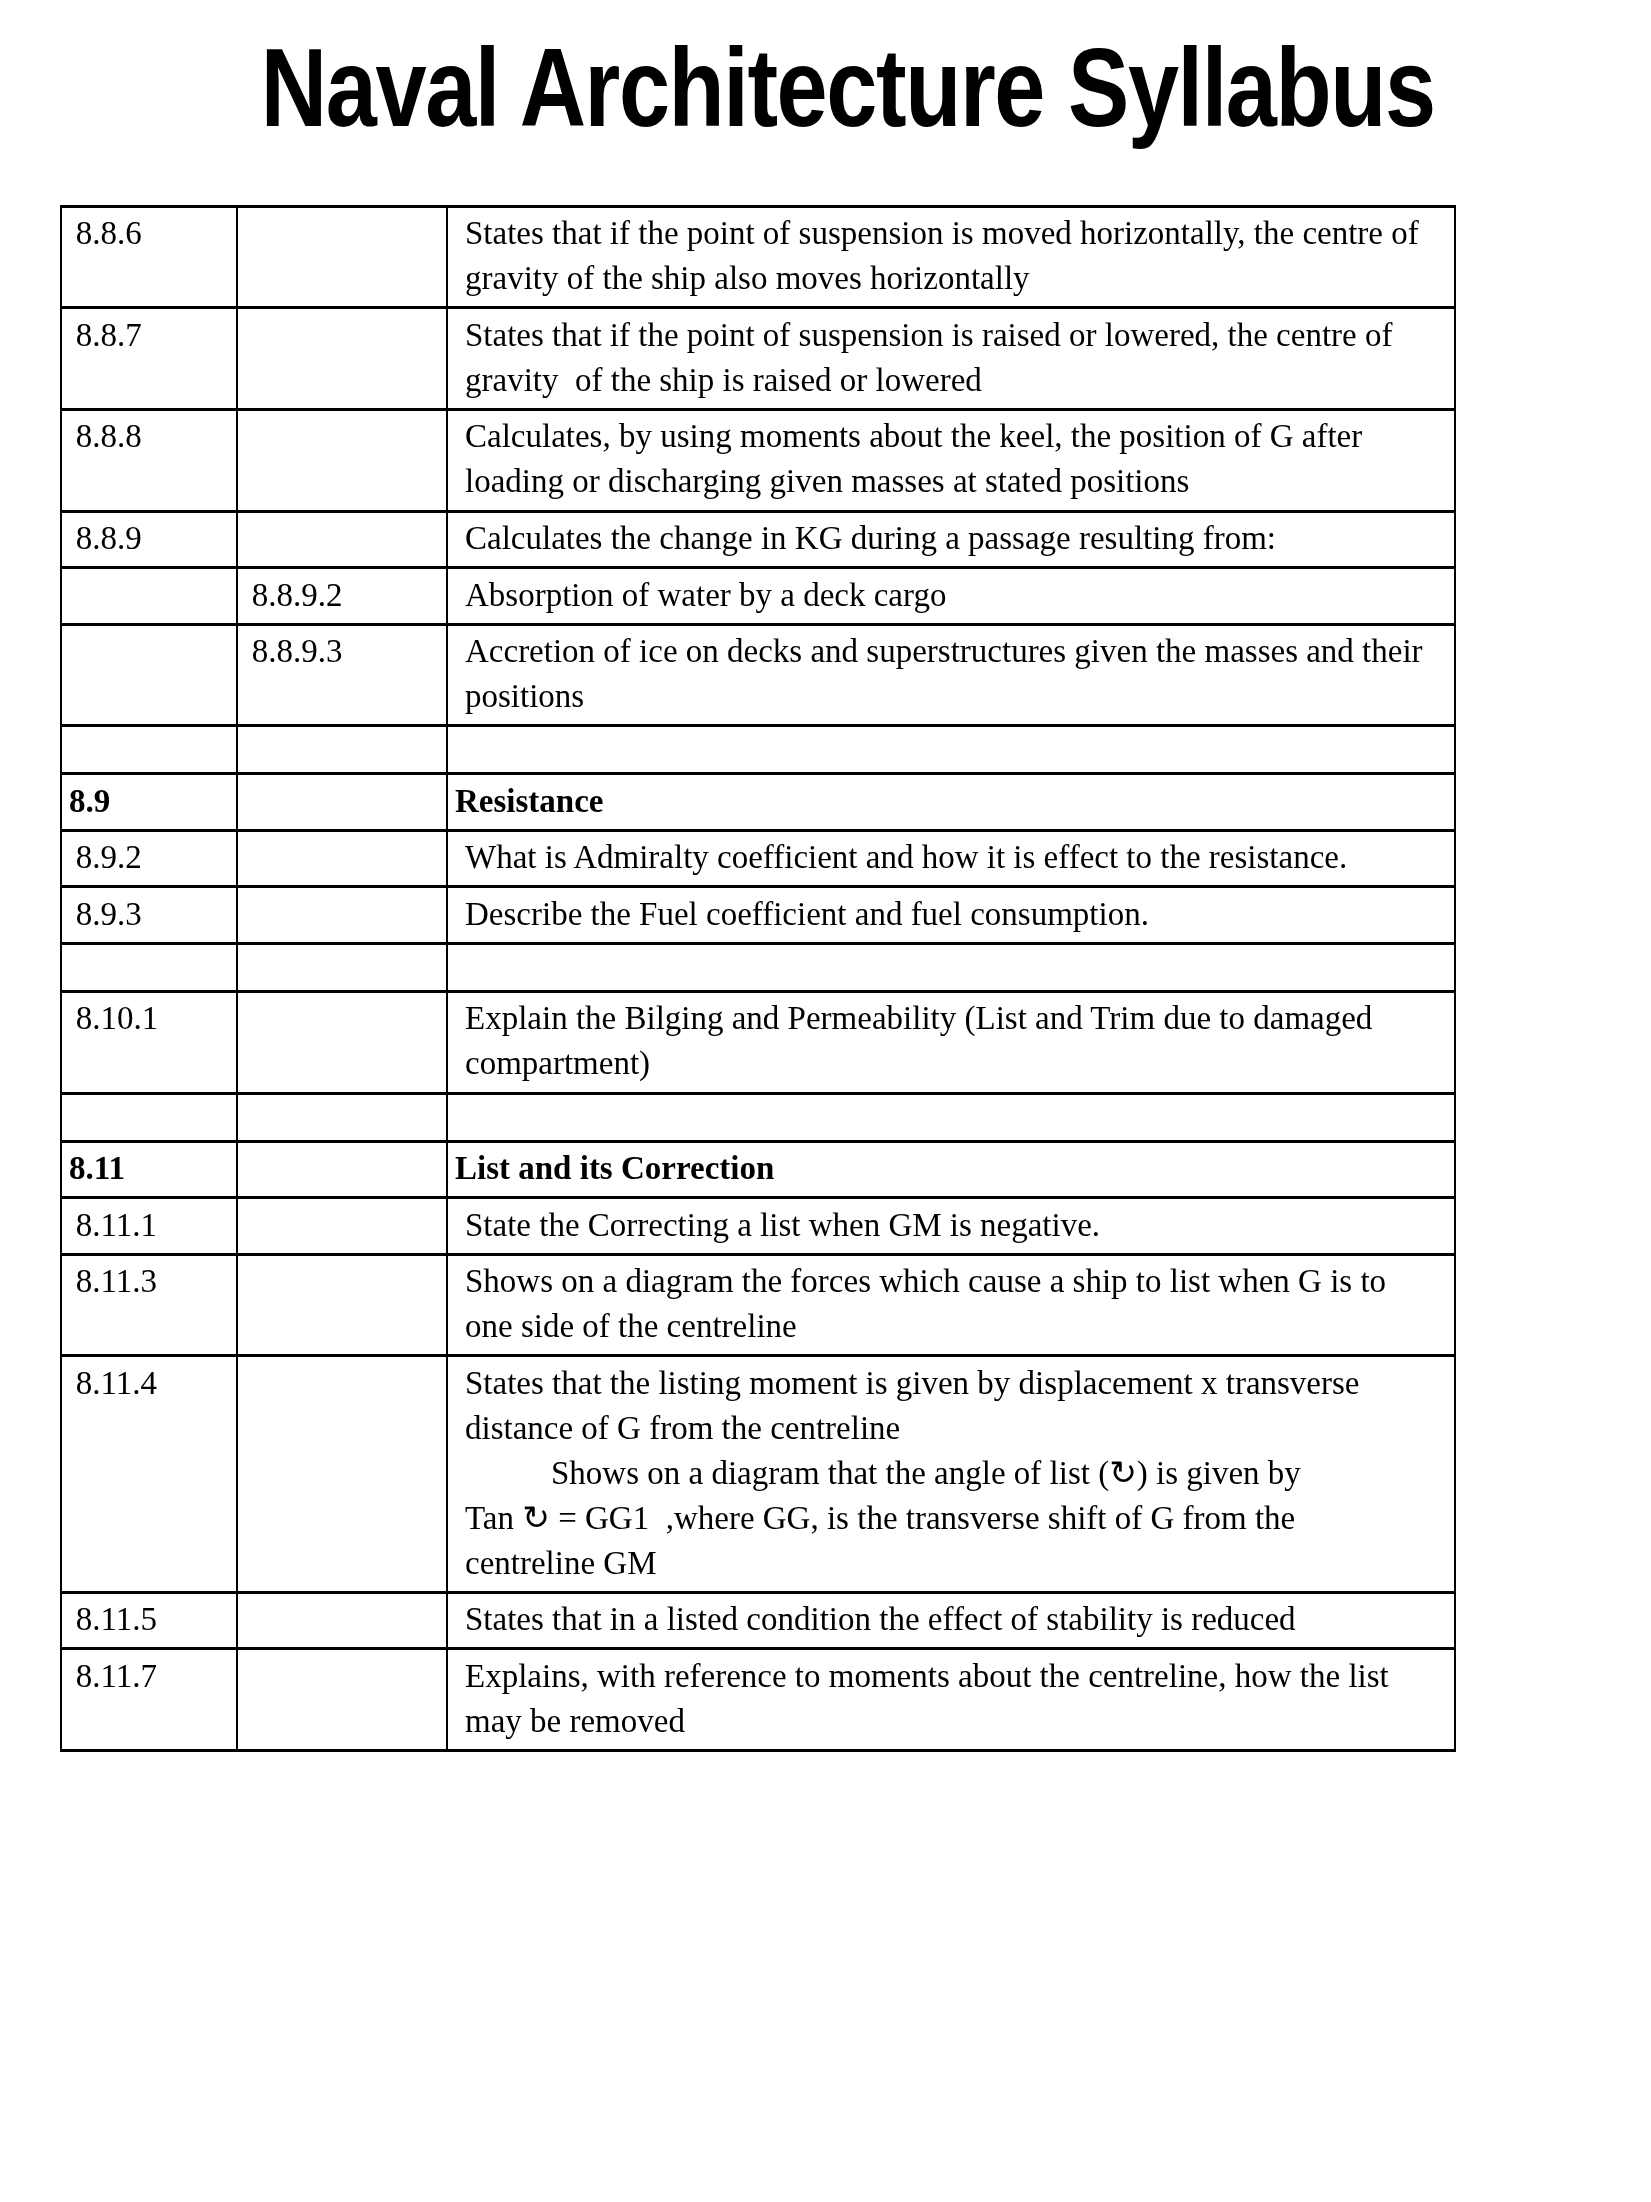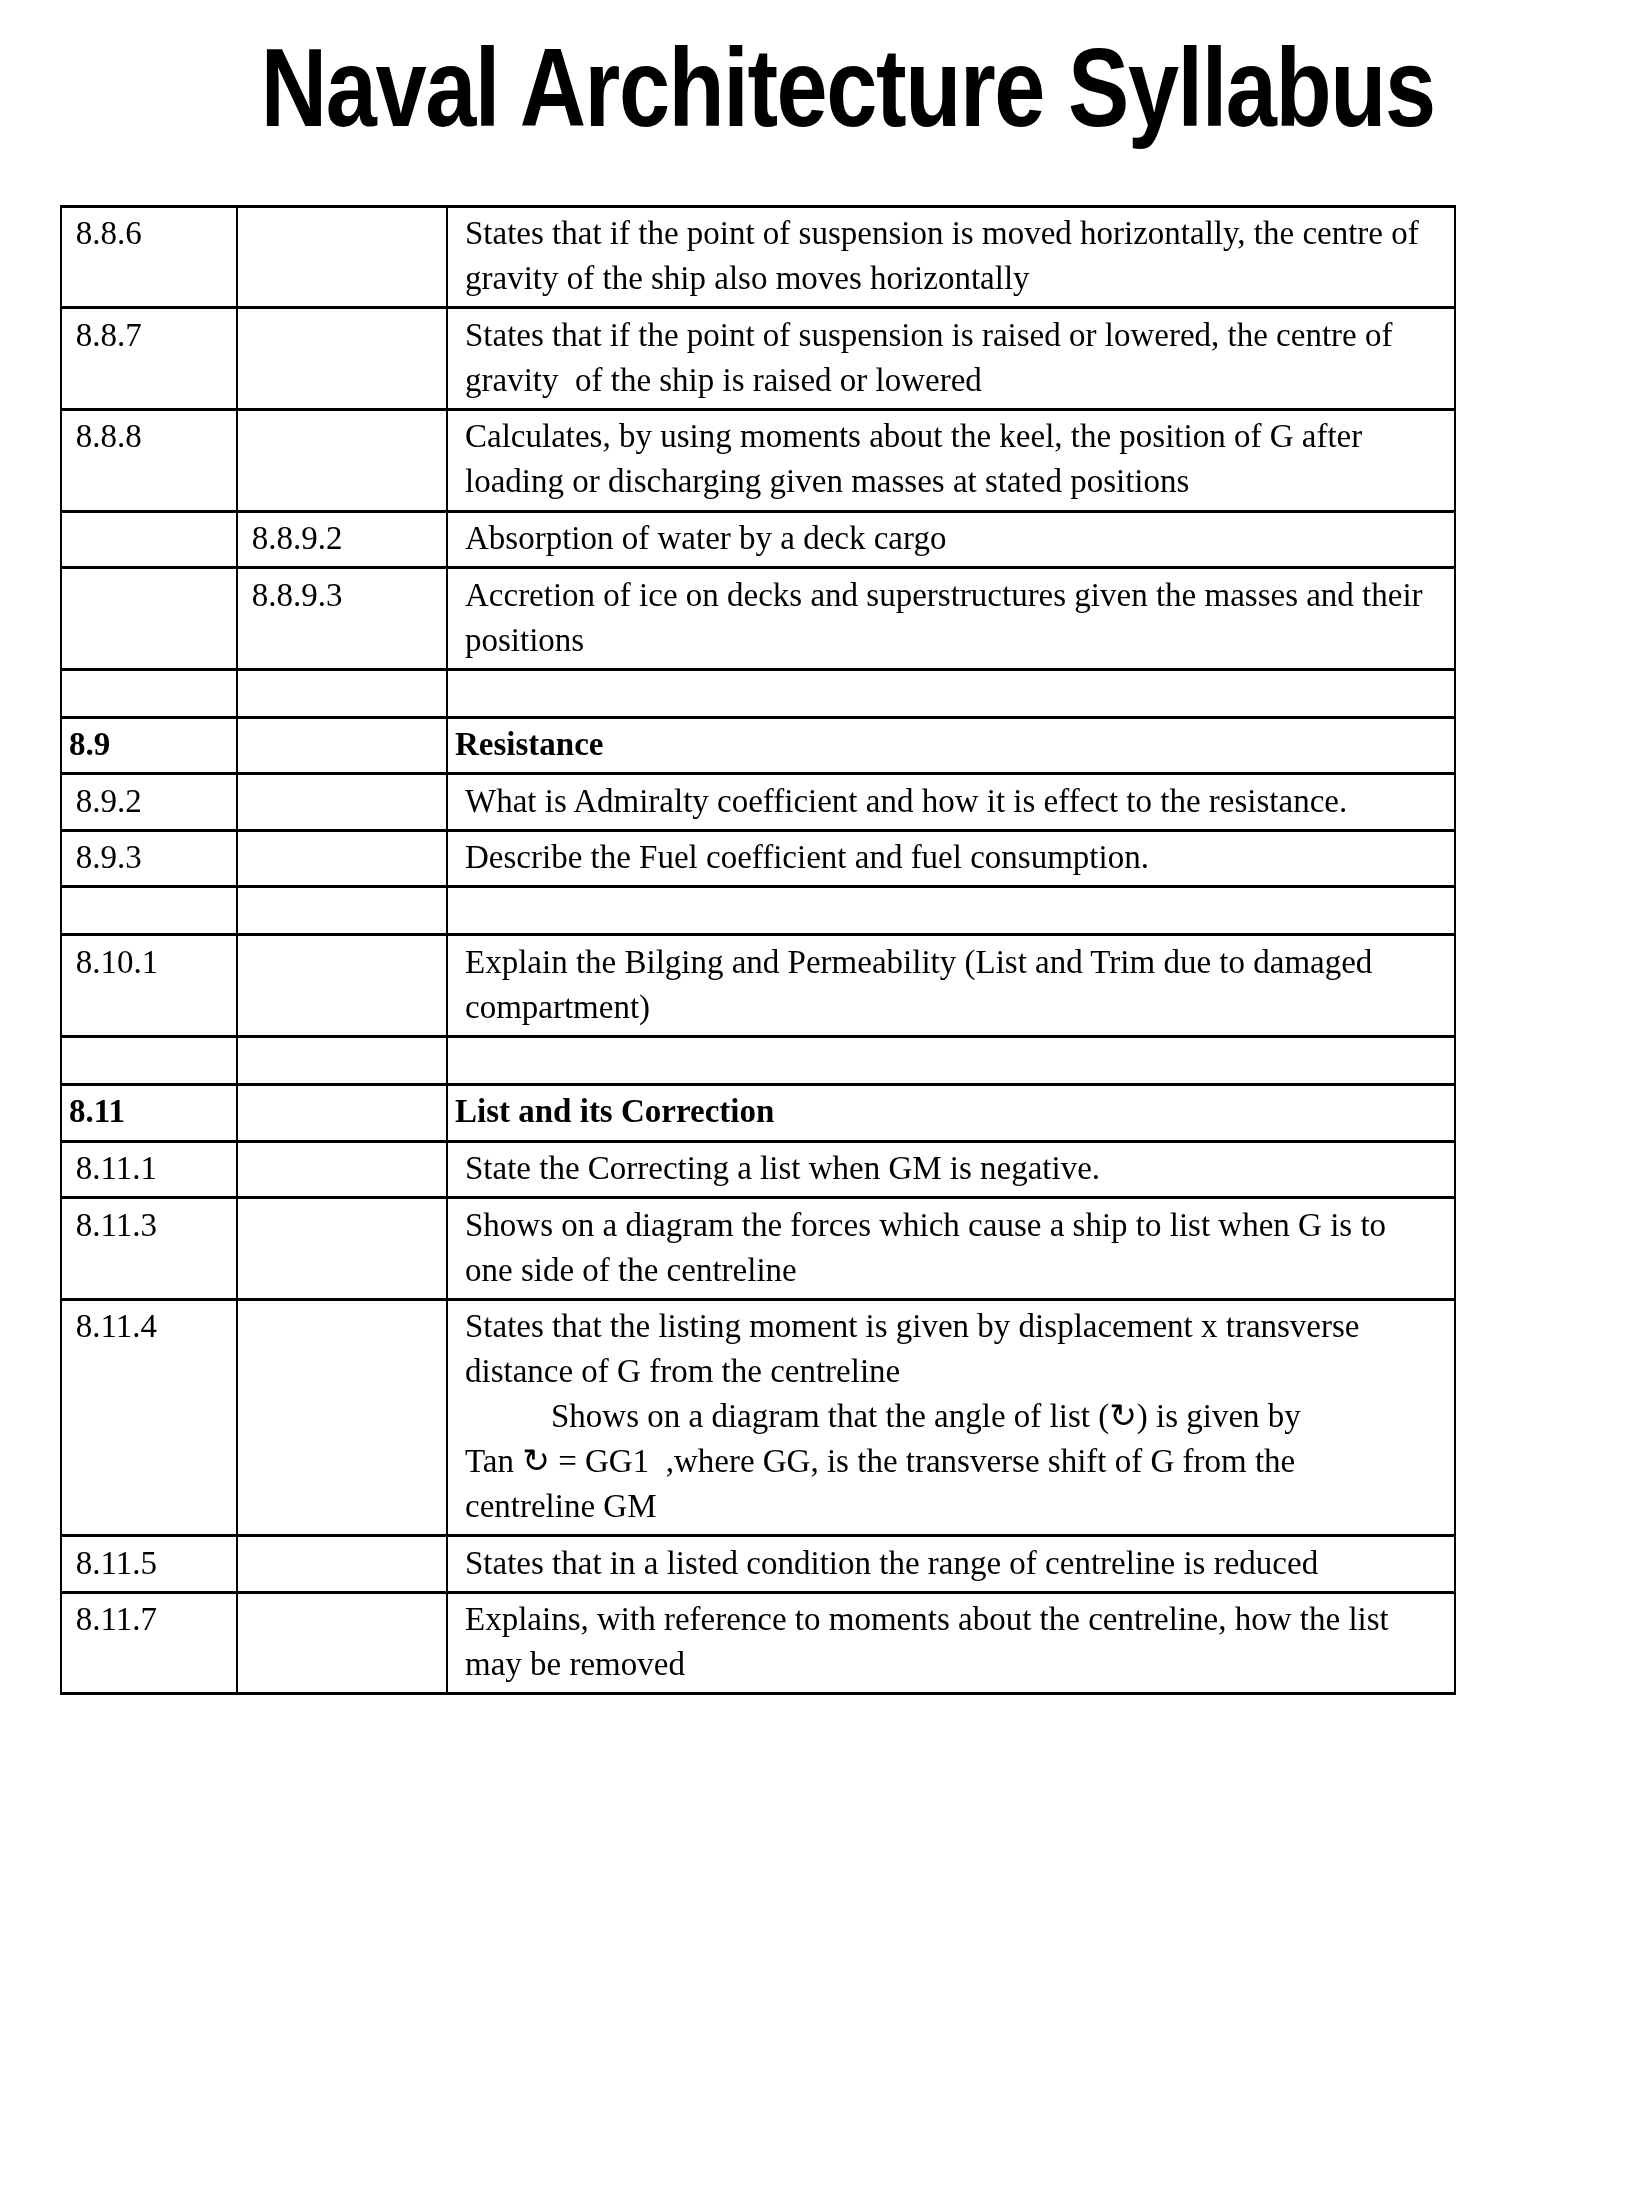--- a/index.html
+++ b/index.html
@@ -81,20 +81,25 @@
           <td class="code">8.8.7</td>
           <td class="sub"></td>
           <td class="desc">States that if the point of suspension is raised or lowered, the centre of gravity  of the ship is raised or lowered</td>
         </tr>
         <tr>
           <td class="code">8.8.8</td>
           <td class="sub"></td>
           <td class="desc">Calculates, by using moments about the keel, the position of G after loading or discharging given masses at stated positions</td>
         </tr>
         <tr>
+          <td class="code">8.8.9</td>
+          <td class="sub"></td>
+          <td class="desc">Calculates the change in KG during a passage resulting from:</td>
+        </tr>
+        <tr>
           <td class="code"></td>
           <td class="sub">8.8.9.2</td>
           <td class="desc">Absorption of water by a deck cargo</td>
         </tr>
         <tr>
           <td class="code"></td>
           <td class="sub">8.8.9.3</td>
           <td class="desc">Accretion of ice on decks and superstructures given the masses and their positions</td>
         </tr>
         <tr class="blank">
@@ -148,21 +153,21 @@
           <td class="desc">Shows on a diagram the forces which cause a ship to list when G is to one side of the centreline</td>
         </tr>
         <tr>
           <td class="code">8.11.4</td>
           <td class="sub"></td>
           <td class="desc"><div class="para">States that the listing moment is given by displacement x transverse distance of G from the centreline</div><div class="para indent">Shows on a diagram that the angle of list (↻) is given by</div><div class="para">Tan ↻ = GG1  ,where GG, is the transverse shift of G from the centreline GM</div></td>
         </tr>
         <tr>
           <td class="code">8.11.5</td>
           <td class="sub"></td>
-          <td class="desc">States that in a listed condition the range of centreline is reduced</td>
+          <td class="desc">States that in a listed condition the effect of stability is reduced</td>
         </tr>
         <tr>
           <td class="code">8.11.7</td>
           <td class="sub"></td>
           <td class="desc">Explains, with reference to moments about the centreline, how the list may be removed</td>
         </tr>
       </tbody>
   </table>
 </div>
 

